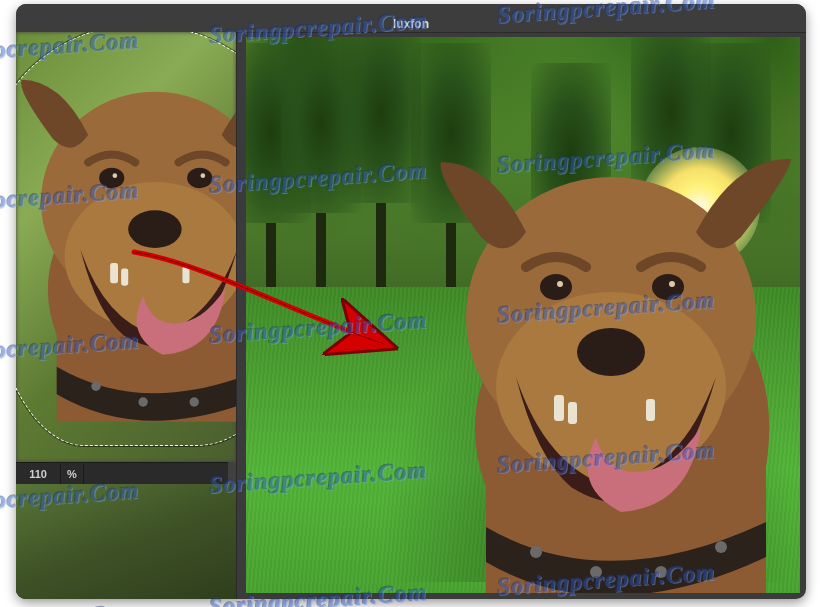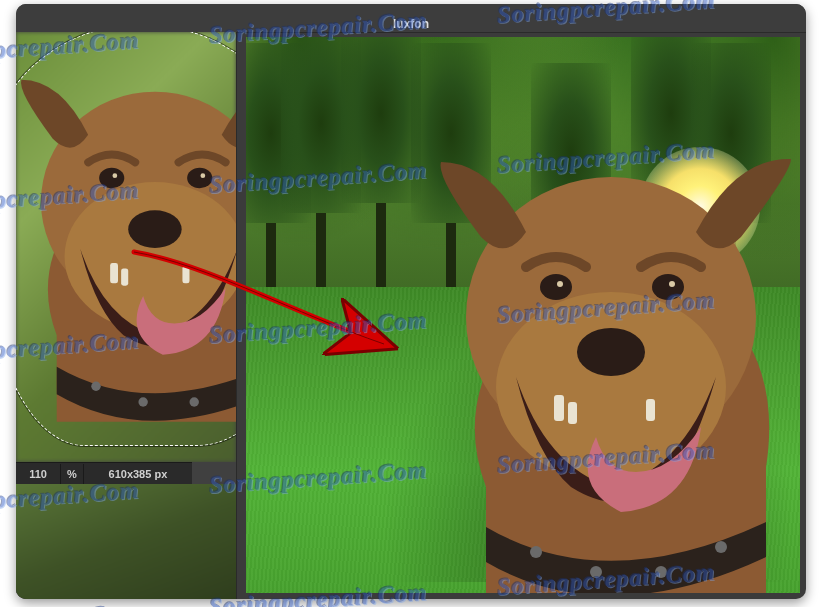--- a/index.html
+++ b/index.html
@@ -62,21 +62,21 @@
   .blur-bg {
     position: absolute;
     inset: 0;
     background: linear-gradient(135deg, #6b8e3a 0%, #8aab55 30%, #5d7a32 60%, #4a5e2e 100%);
     filter: blur(2px);
   }
   .status-bar {
     position: absolute;
     left: 0;
     top: 430px;
-    width: 176px;
+    width: 212px;
     height: 22px;
     background: #2a2a2a;
     border-top: 1px solid #1a1a1a;
     border-bottom: 1px solid #1a1a1a;
     display: flex;
     align-items: center;
     color: #d0d0d0;
     font-size: 11px;
     font-weight: bold;
   }
@@ -297,21 +297,20 @@
 
         <path d="M130 140 Q160 120 190 140" stroke="#6d4728" stroke-width="10" fill="none" stroke-linecap="round"></path>
         <path d="M245 140 Q275 120 305 140" stroke="#6d4728" stroke-width="10" fill="none" stroke-linecap="round"></path>
       </svg>
       <div class="marching"></div>
     </div>
 
     <div class="status-bar">
       <div class="zoom-box">110</div>
       <div class="zoom-pct">%</div>
-      <div class="dims-box">610x385 px</div>
     </div>
 
     <div class="below-status">
       <div class="below-bg"></div>
     </div>
   </div>
 
   <div class="main-panel">
     <div class="main-canvas">
       <div class="sky"></div>

